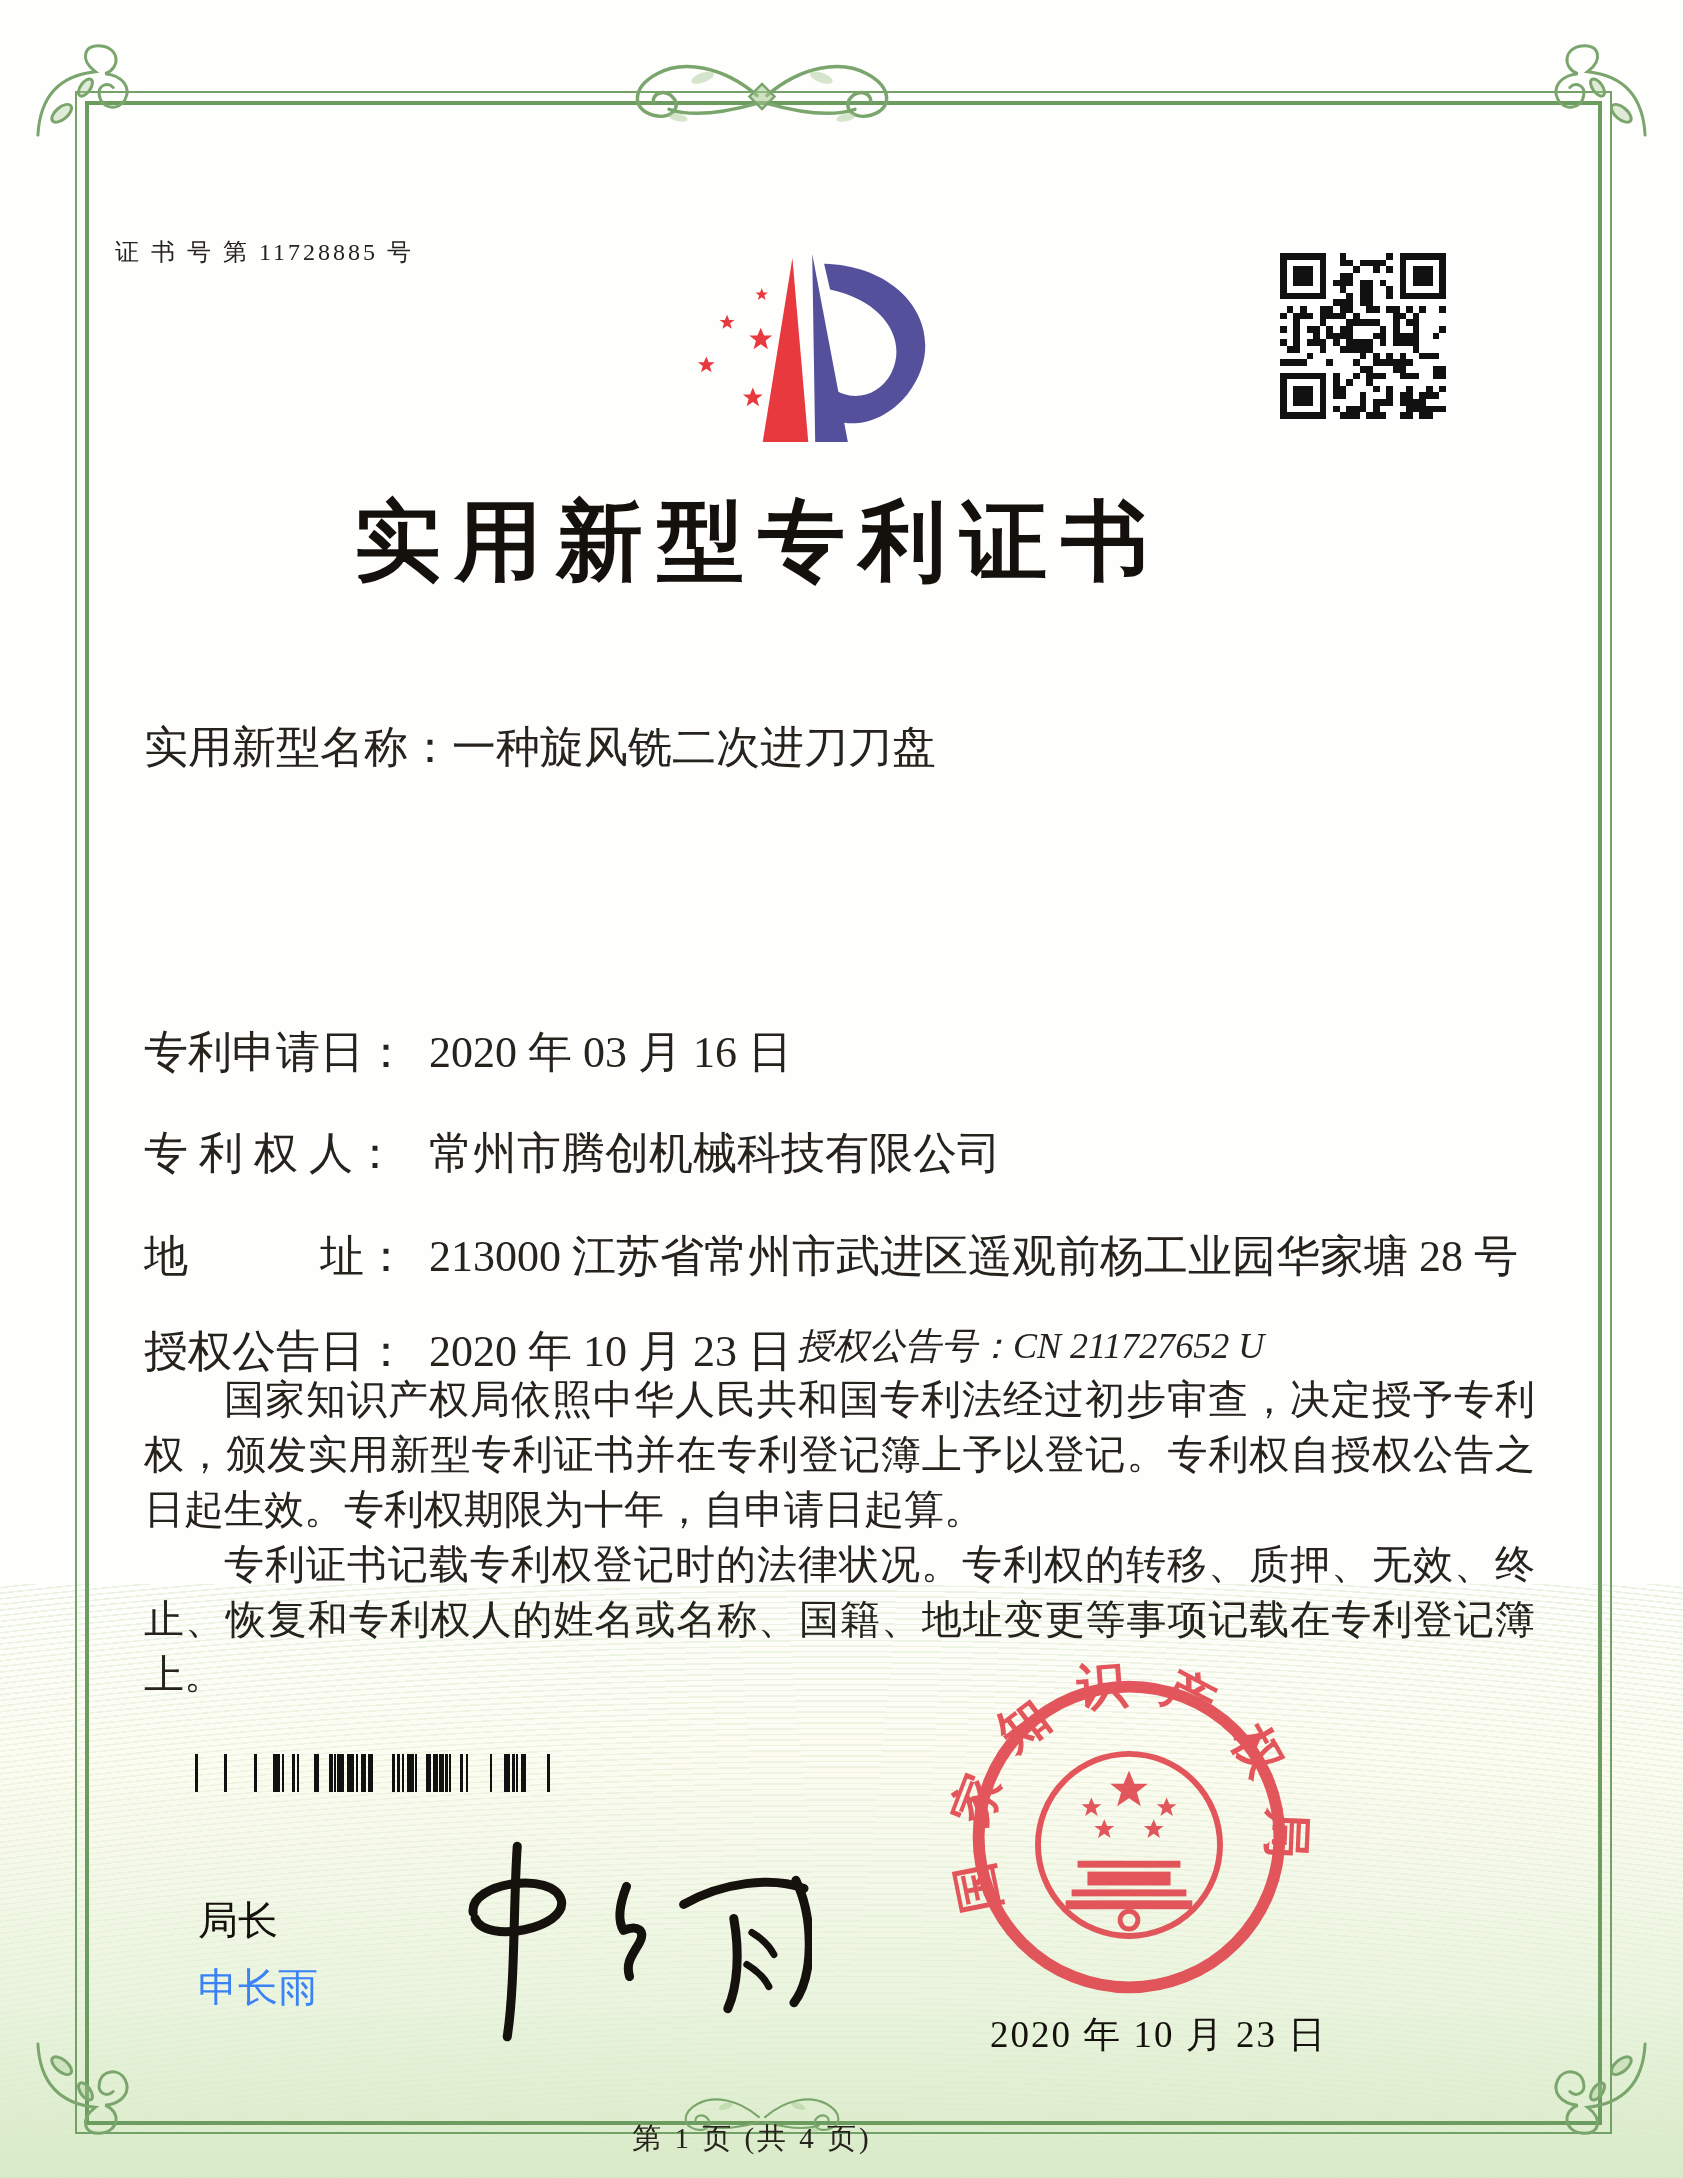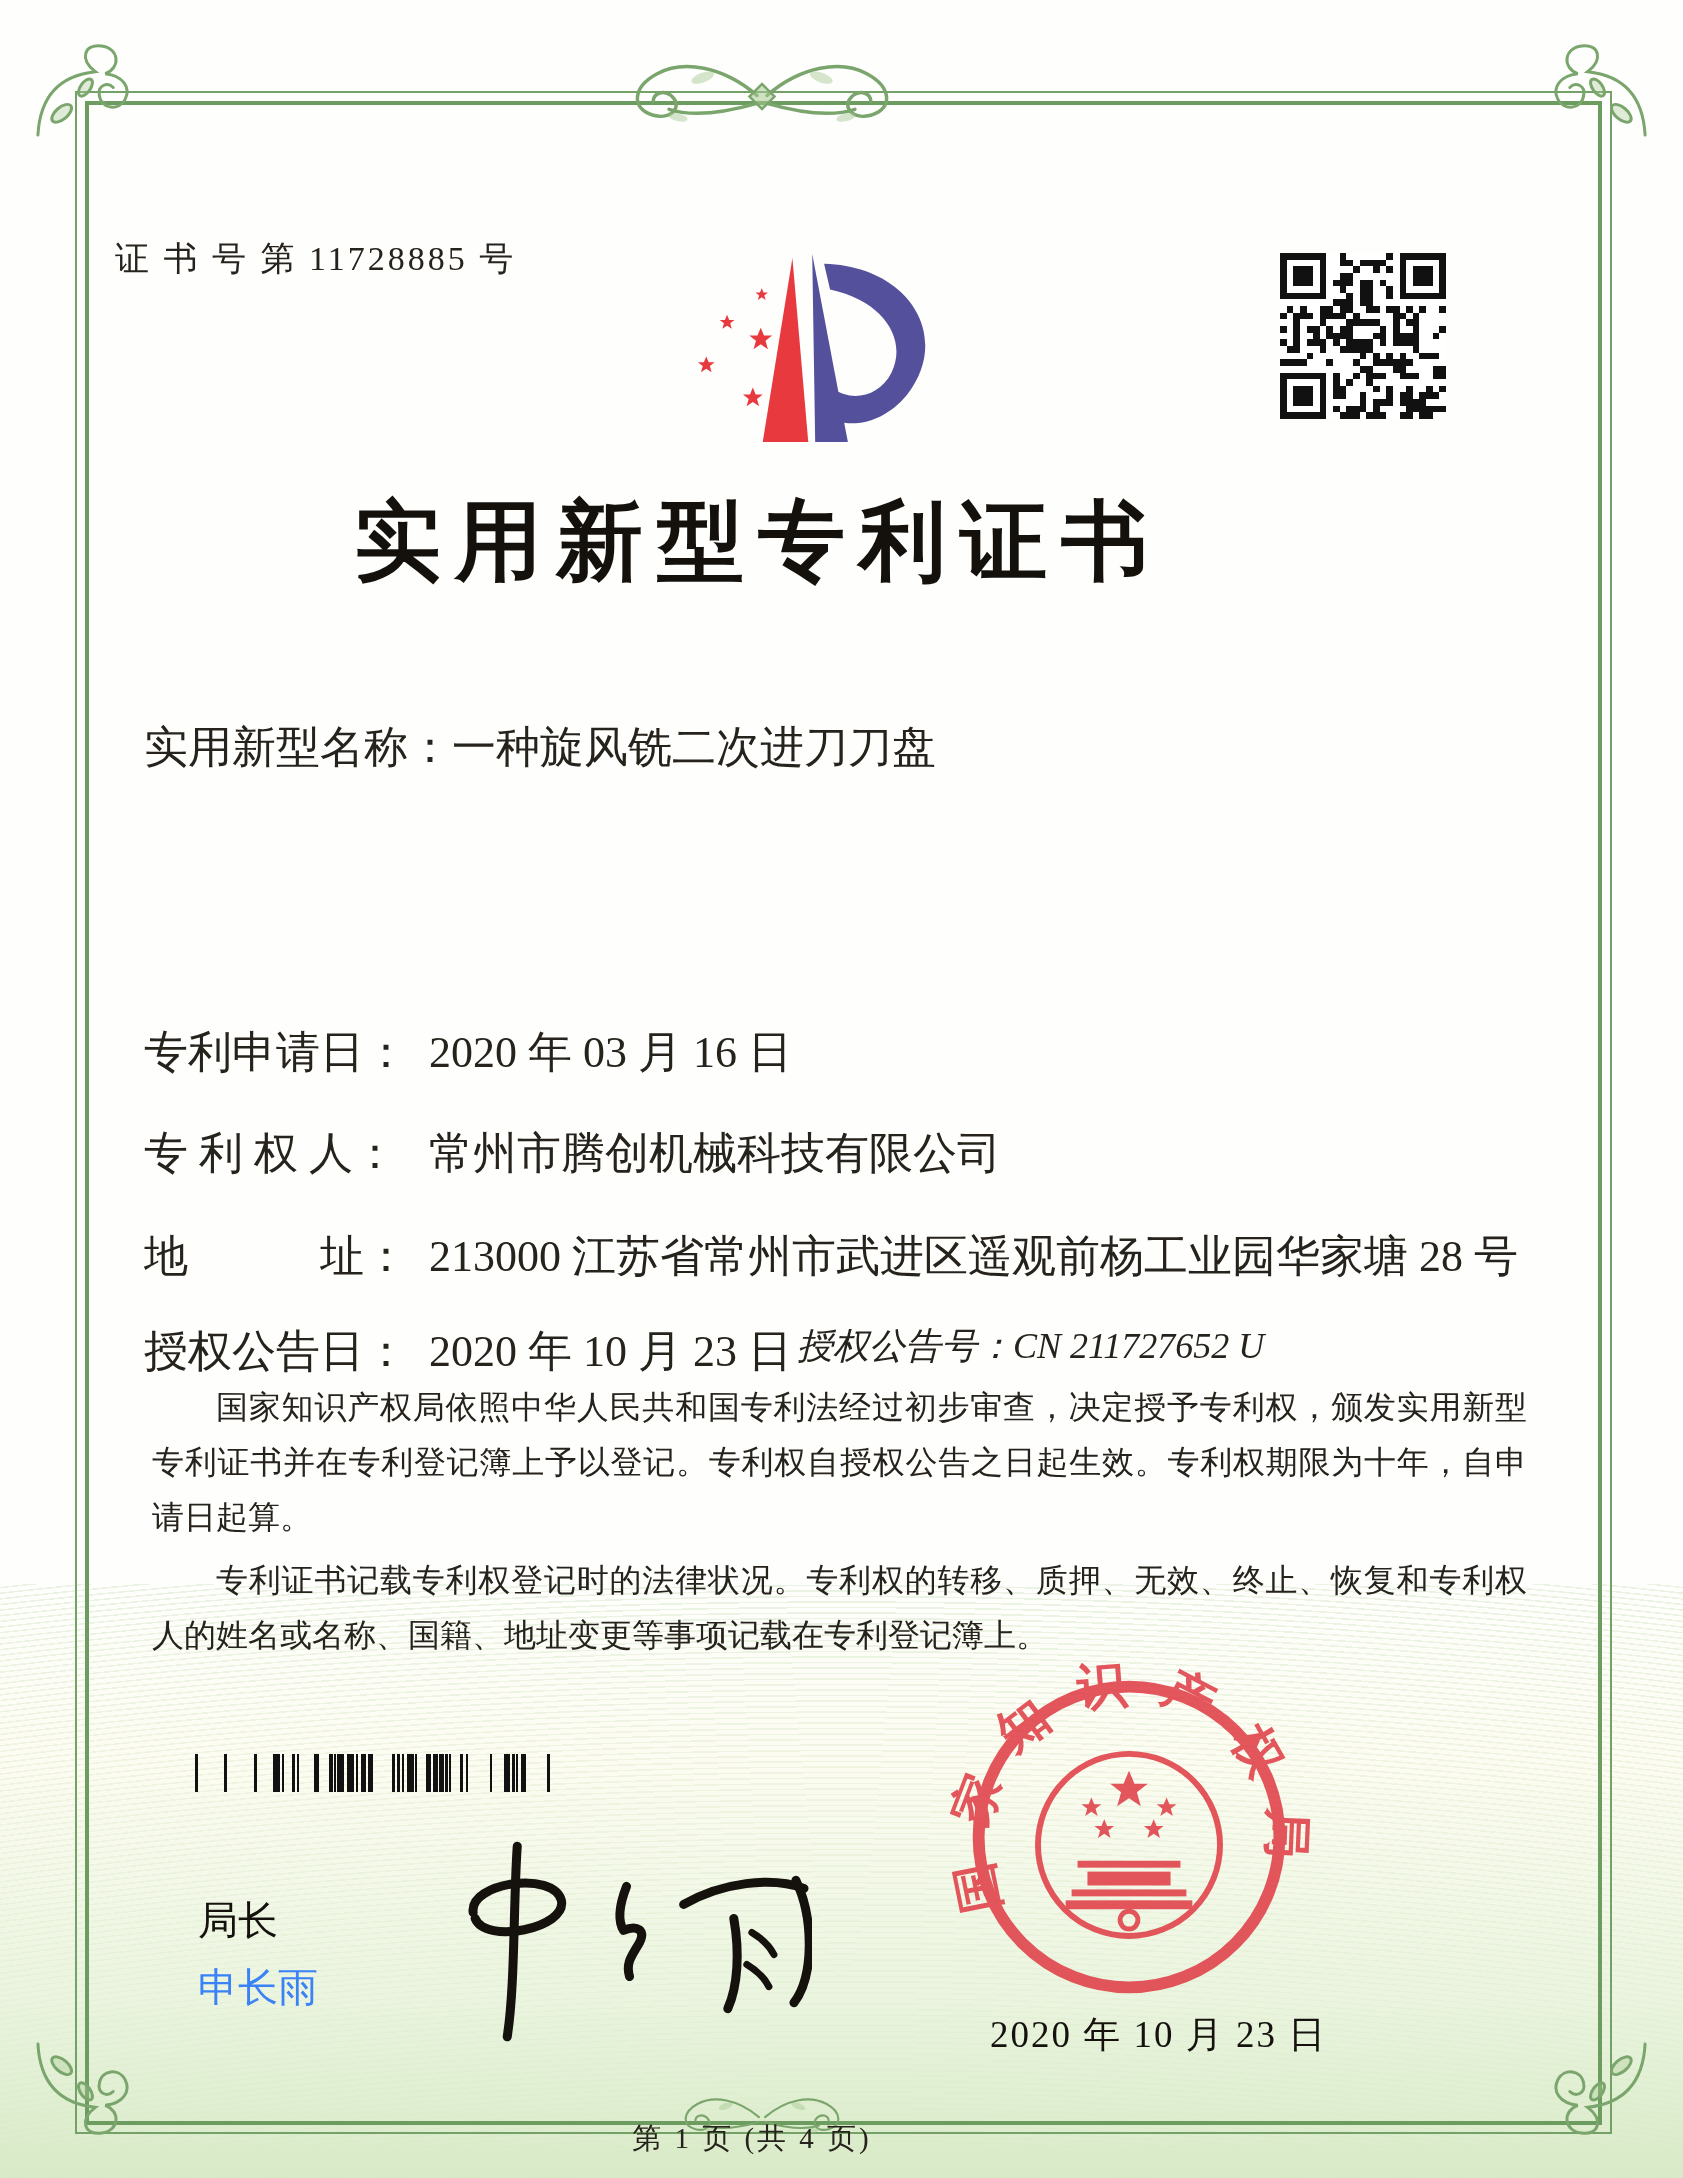--- a/index.html
+++ b/index.html
@@ -13,34 +13,34 @@
     position:absolute;left:0;top:1584px;width:1683px;height:594px;z-index:0;
     background:
       linear-gradient(180deg, rgba(244,250,238,0) 0%, rgba(250,248,222,0.35) 30%, rgba(228,241,213,0.75) 70%, rgba(214,233,196,0.95) 100%),
       repeating-radial-gradient(1881px 941px at 50% 320%, rgba(140,190,115,0.18) 0 3px, rgba(255,255,255,0) 3px 11px);
   }
   
   .frame-outer{position:absolute;left:75px;top:91px;width:1533px;height:2039px;border:2px solid #74a167;z-index:1;}
   .frame-inner{position:absolute;left:85px;top:101px;width:1509px;height:2016px;border:4px solid #6d9c60;z-index:1;}
   .flourish{position:absolute;z-index:2;}
   
-  .cert-no{position:absolute;left:115px;top:236px;font-size:34px;letter-spacing:3px;z-index:3;}
+  .cert-no{position:absolute;left:115px;top:236px;font-size:24px;letter-spacing:3px;z-index:3;}
   .logo{position:absolute;left:636px;top:226px;width:297px;height:238px;z-index:3;}
   .qr{position:absolute;left:1280px;top:253px;width:166px;height:166px;z-index:3;}
   .title{
     position:absolute;left:248px;top:483px;width:1020px;text-align:center;
     font-size:87px;font-weight:700;letter-spacing:14px;color:#14110d;z-index:3;white-space:nowrap;
   }
   
   .row{position:absolute;left:144px;font-size:44px;white-space:nowrap;z-index:3;}
   .row .lbl{display:inline-block;min-width:285px;}
   .row2{position:absolute;font-size:36px;white-space:nowrap;z-index:3;font-style:italic;}
   
   .body-text{position:absolute;left:144px;top:1372px;width:1391px;z-index:3;}
-  .body-text p{margin:8px;text-indent:2em;font-size:32px;line-height:55px;text-align:justify;}
+  .body-text p{margin:0;text-indent:2em;font-size:40px;line-height:55px;text-align:justify;}
   
   .barcode{position:absolute;left:195px;top:1754px;width:356px;height:38px;z-index:3;}
   .signer-title{position:absolute;left:198px;top:1893px;font-size:40px;font-family:"Liberation Sans","DejaVu Sans",sans-serif;color:#15120e;z-index:3;}
   .signer-name{position:absolute;left:198px;top:1960px;font-size:40px;font-family:"Liberation Sans","DejaVu Sans",sans-serif;color:#3b82f6;z-index:3;}
   .signature{position:absolute;left:421px;top:1834px;width:391px;height:216px;z-index:3;}
   .seal{position:absolute;left:943px;top:1651px;width:372px;height:372px;z-index:4;}
   .seal-date{position:absolute;left:990px;top:2010px;font-size:37px;letter-spacing:2px;color:#15120e;z-index:5;}
   .footer{position:absolute;left:554px;top:2119px;width:396px;text-align:center;font-size:29px;letter-spacing:3px;z-index:3;}
 </style>
 </head>

